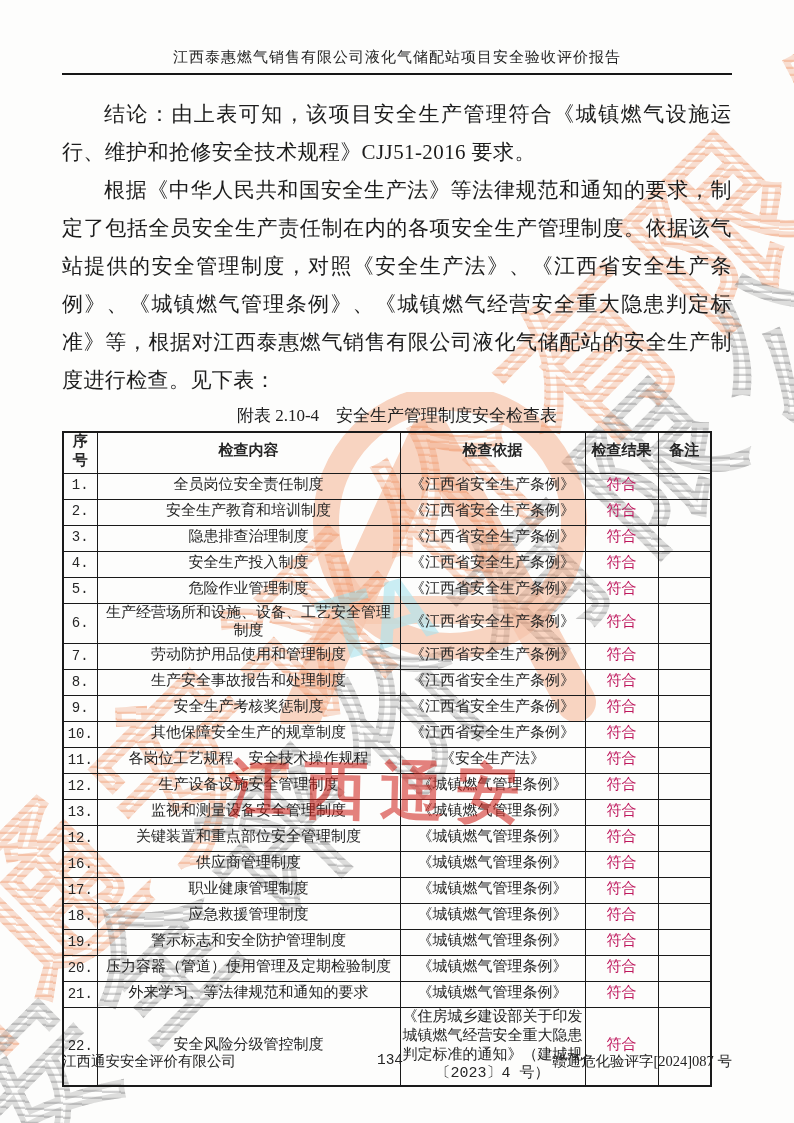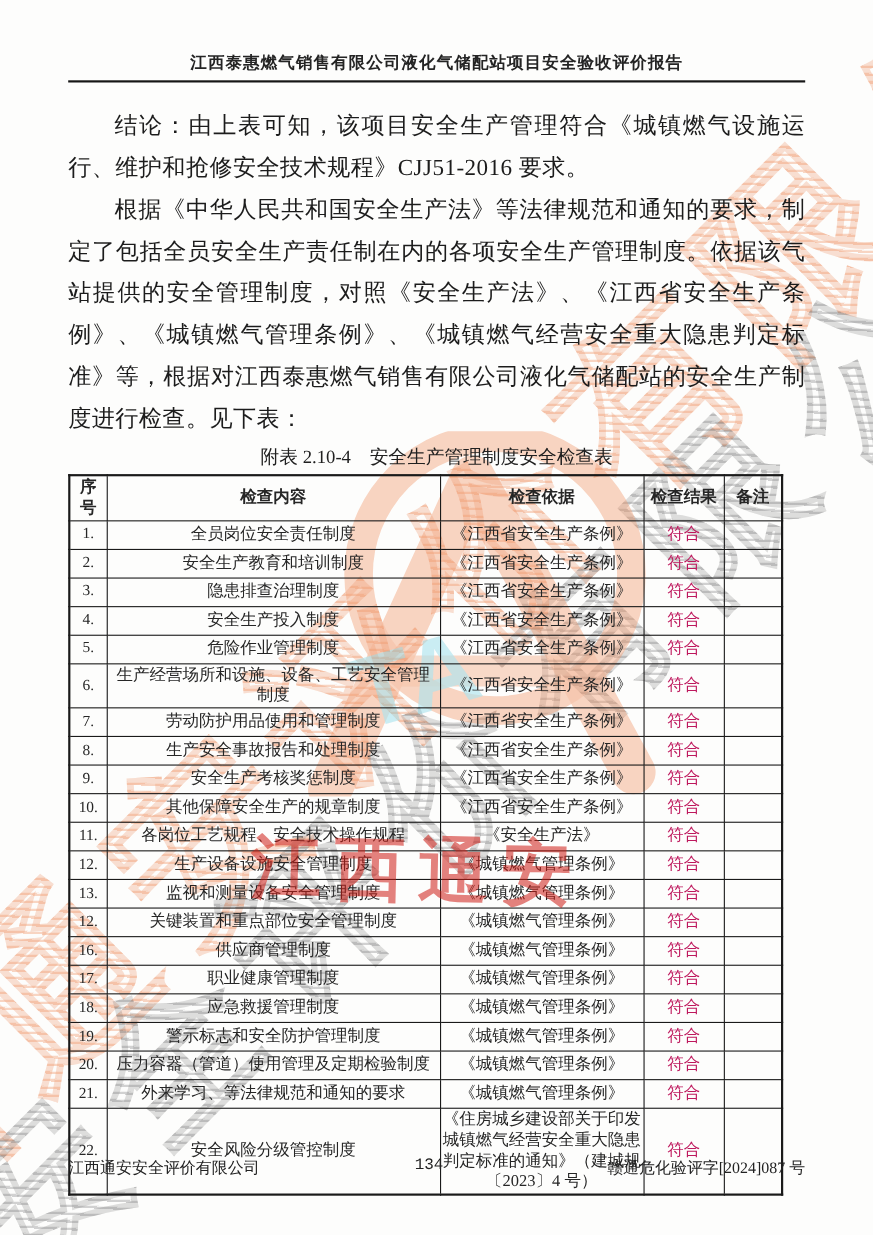--- a/index.html
+++ b/index.html
@@ -48,21 +48,21 @@
     font-weight:bold;
     font-size:64px;letter-spacing:12px;white-space:nowrap;
     transform:rotate(1.3deg);
     z-index:4;
   }
   
   .content{position:relative;z-index:2;padding:0 62px;}
   .doc-header{
     padding-top:48px;
     text-align:center;
-    font-size:15px;font-weight:bold;letter-spacing:1px;
+    font-size:15px;font-weight:normal;letter-spacing:1px;
     border-bottom:2.5px solid #161616;
     padding-bottom:6px;
     color:#242424;
   }
   .para{
     margin:0;
     font-size:21px;line-height:38px;
     text-align:justify;
     text-indent:2em;
     color:#1c1c1c;
@@ -72,20 +72,21 @@
   .tbl-title{
     margin-top:5px;margin-bottom:4px;
     text-align:center;font-size:17px;font-weight:normal;color:#202020;
   }
   table.check{
     width:648px;
     border-collapse:collapse;
     table-layout:fixed;
     font-size:15px;color:#262626;
     border:2px solid #1a1a1a;
+    font-family:Liberation Mono, monospace;
   }
   table.check th,table.check td{
     border:1.5px solid #1a1a1a;
     padding:1px 2px;
     text-align:center;
     vertical-align:middle;
     line-height:1.25;
   }
   table.check th{font-size:15px;font-weight:bold;height:23px;}
   table.check td{height:23px;}

